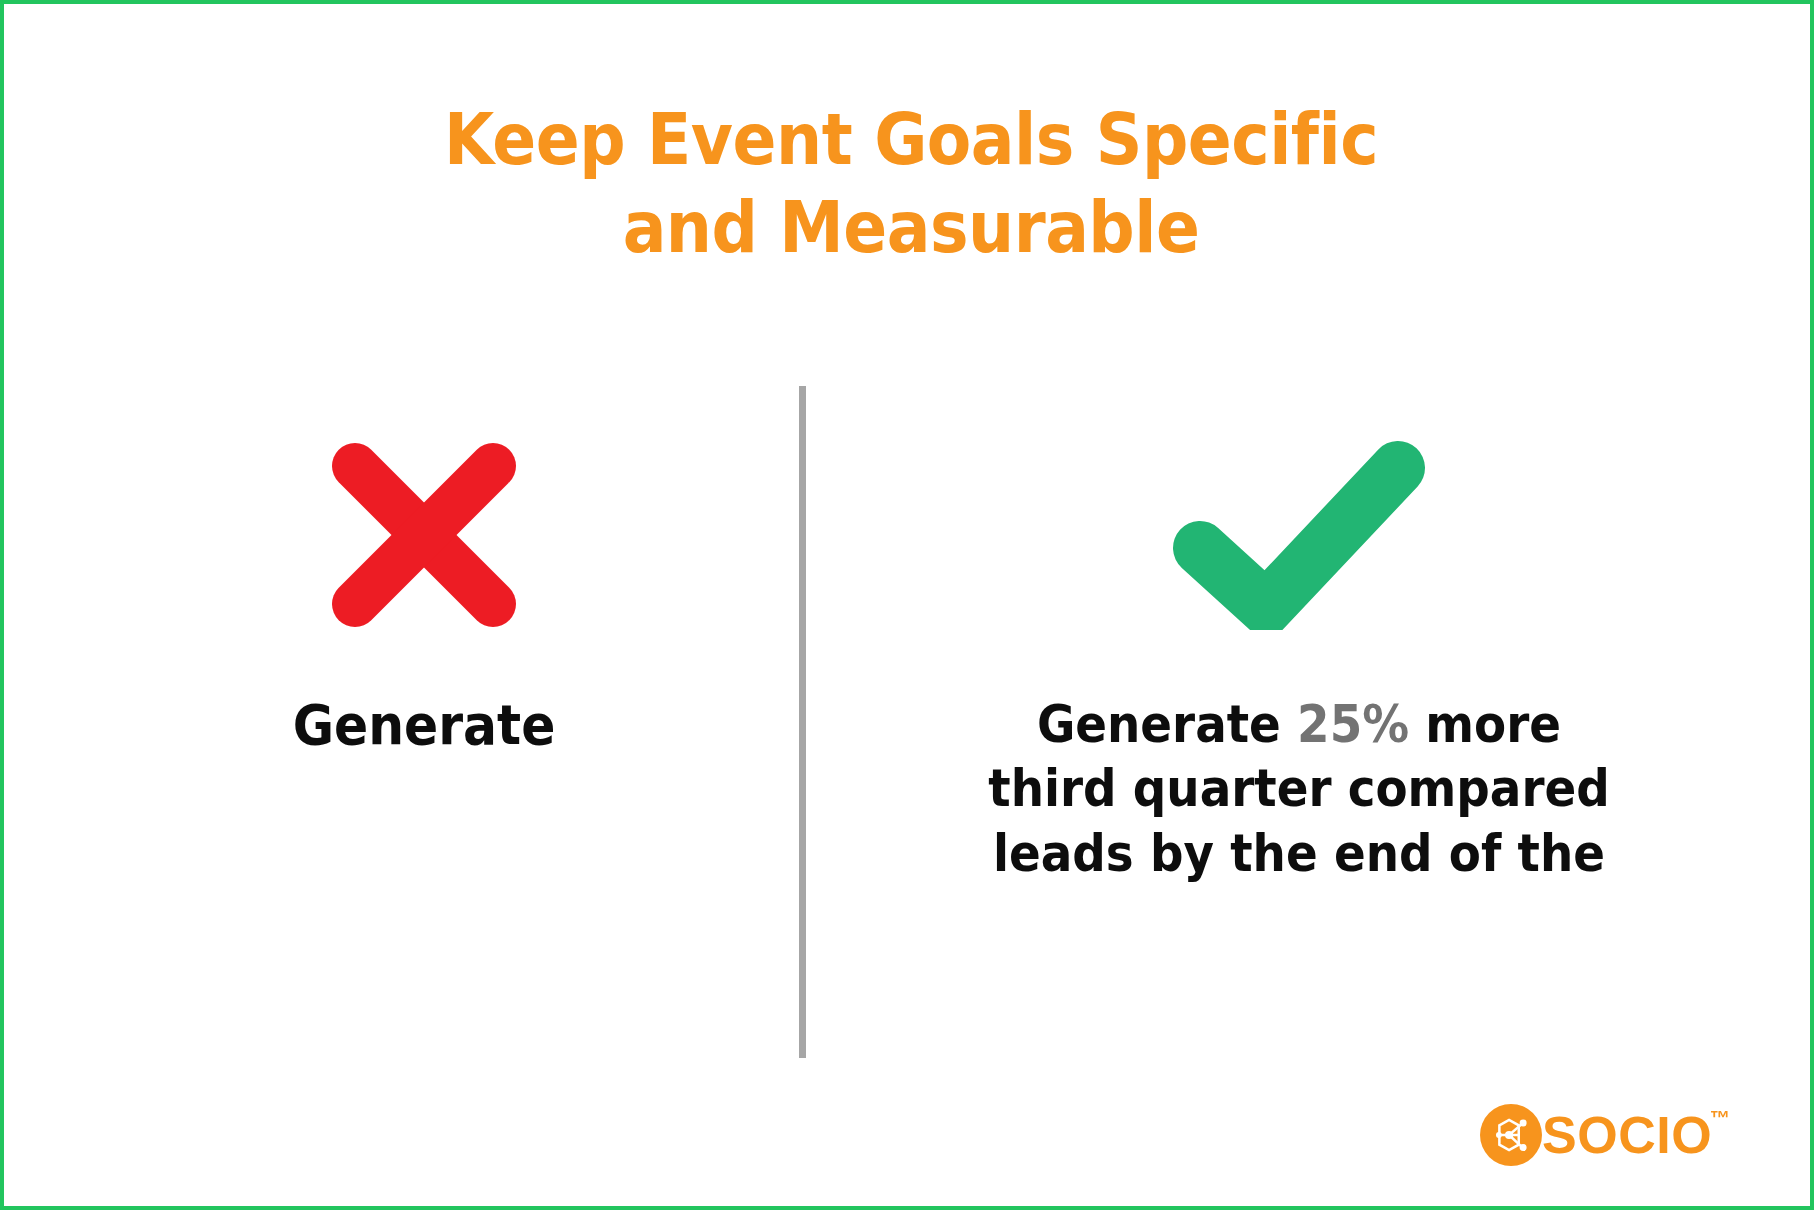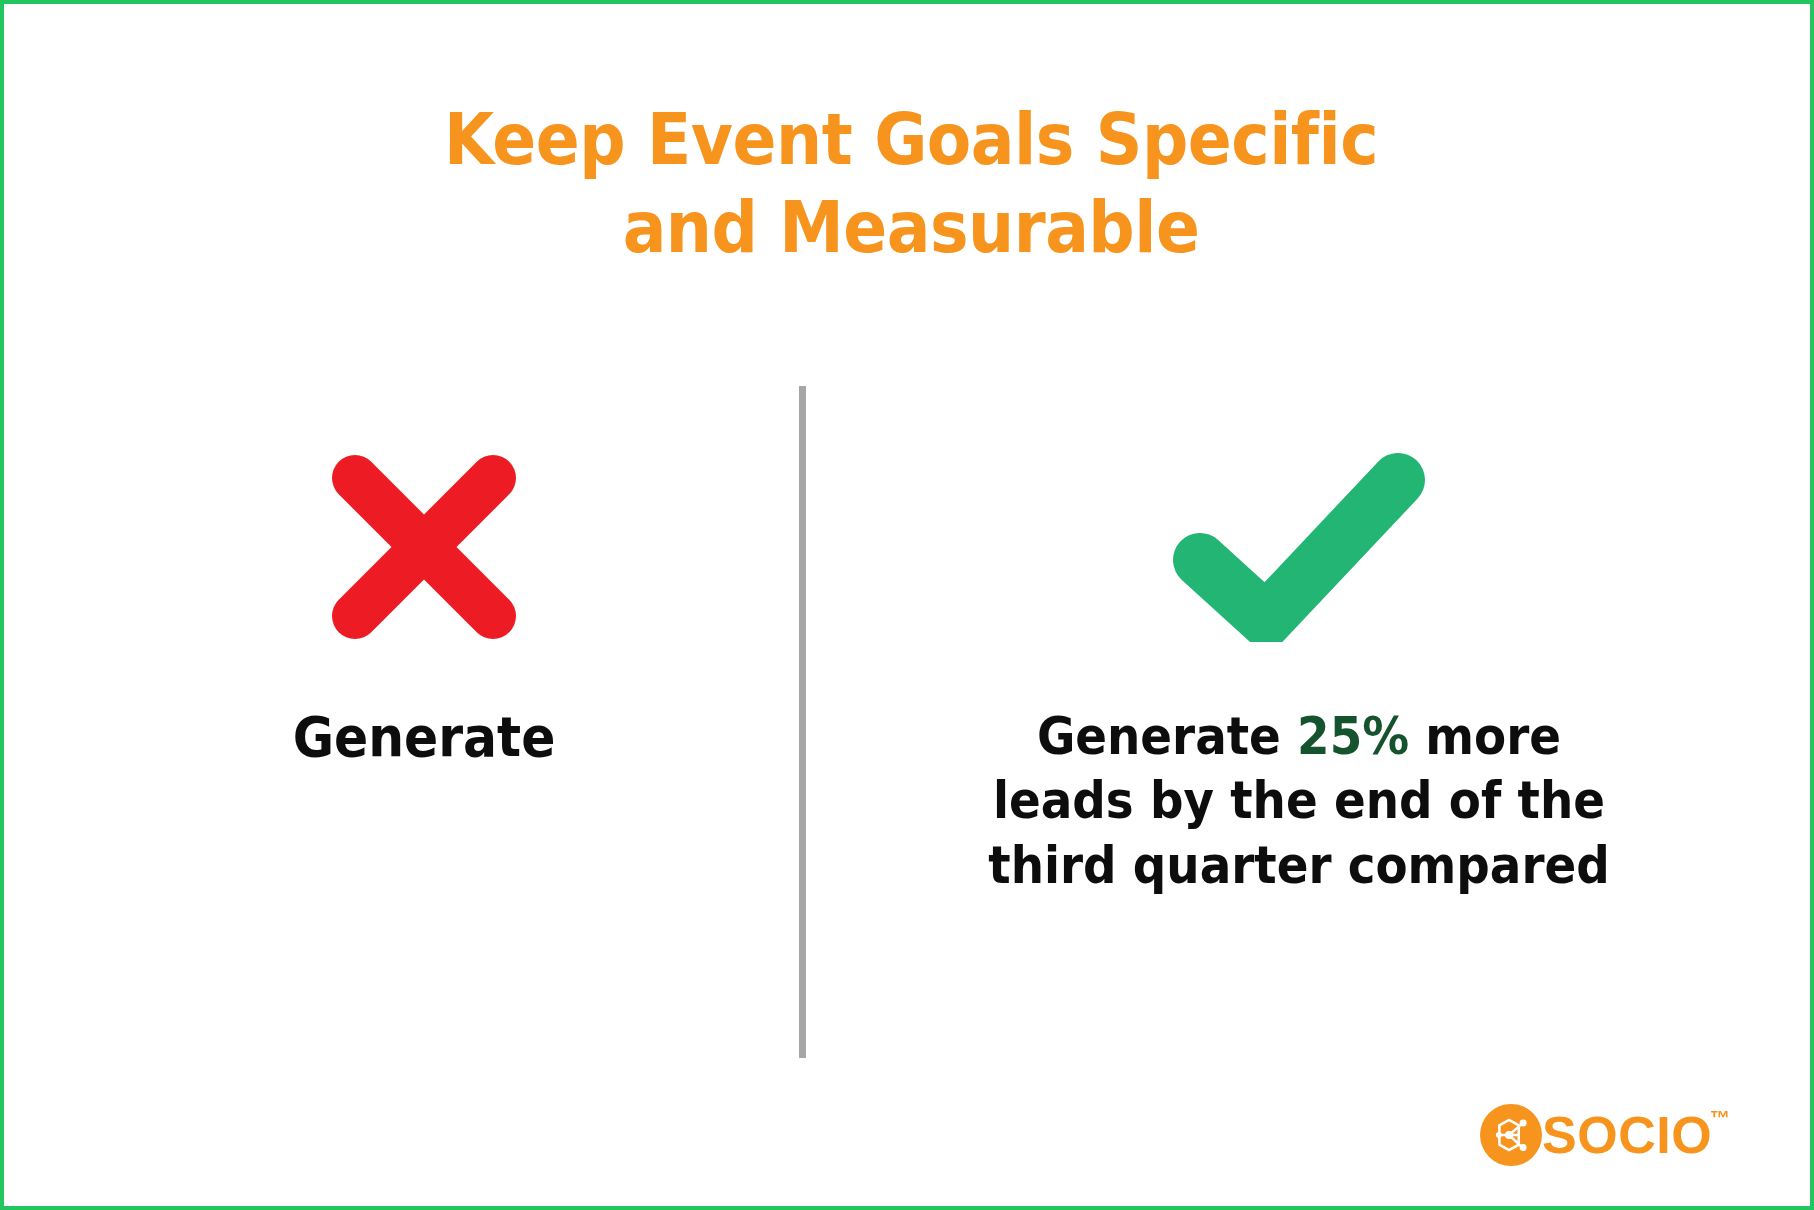--- a/index.html
+++ b/index.html
@@ -46,21 +46,21 @@
     left: 795px;
     top: 382px;
     width: 7px;
     height: 672px;
     background: #a6a6a6;
   }
 
   
   .col {
     position: absolute;
-    top: 388px;
+    top: 376px;
   }
   .col-left {
     left: 60px;
     width: 720px;
   }
   .col-right {
     left: 830px;
     width: 930px;
   }
 
@@ -93,21 +93,21 @@
     margin-top: 62px;
     text-align: center;
     color: #0d0d0d;
     font-family: "DejaVu Sans", sans-serif;
     font-weight: bold;
     font-size: 52px;
     line-height: 1.24;
     font-stretch: condensed;
   }
   .statement-line { display: block; white-space: nowrap; }
-  .hl { color: #14532d; margin-top: 44px; }
+  .hl { color: #737373; margin-top: 44px; }
 
   
   .logo {
     position: absolute;
     left: 1476px;
     top: 1100px;
     display: flex;
     align-items: center;
   }
   .logo-mark {
@@ -162,22 +162,22 @@
   </div>
 
   <div class="col col-right">
     <div class="icon-wrap icon-wrap-right">
       <svg class="icon-check" width="258" height="190" viewBox="0 0 258 190">
         <polyline points="30,108 96,168 228,28" fill="none" stroke="#22b573" stroke-width="54" stroke-linecap="round" stroke-linejoin="miter"></polyline>
       </svg>
     </div>
     <div class="statement">
       <span class="statement-line"><span>Generate </span><span class="hl">25%</span><span> more</span></span>
+      <span class="statement-line">third quarter compared</span>
       <span class="statement-line">leads by the end of the</span>
-      <span class="statement-line">third quarter compared</span>
     </div>
   </div>
 
   <div class="logo">
     <svg class="logo-mark" viewBox="0 0 64 64">
       <circle cx="32" cy="32" r="32" fill="#f7941d"></circle>
       <g stroke="#ffffff" stroke-width="2.6" fill="none">
         <polygon points="20,22 30,16.5 40,22 40,42 30,47.5 20,42"></polygon>
         <line x1="20" y1="32" x2="40" y2="32"></line>
         <line x1="30" y1="32" x2="44" y2="20"></line>

